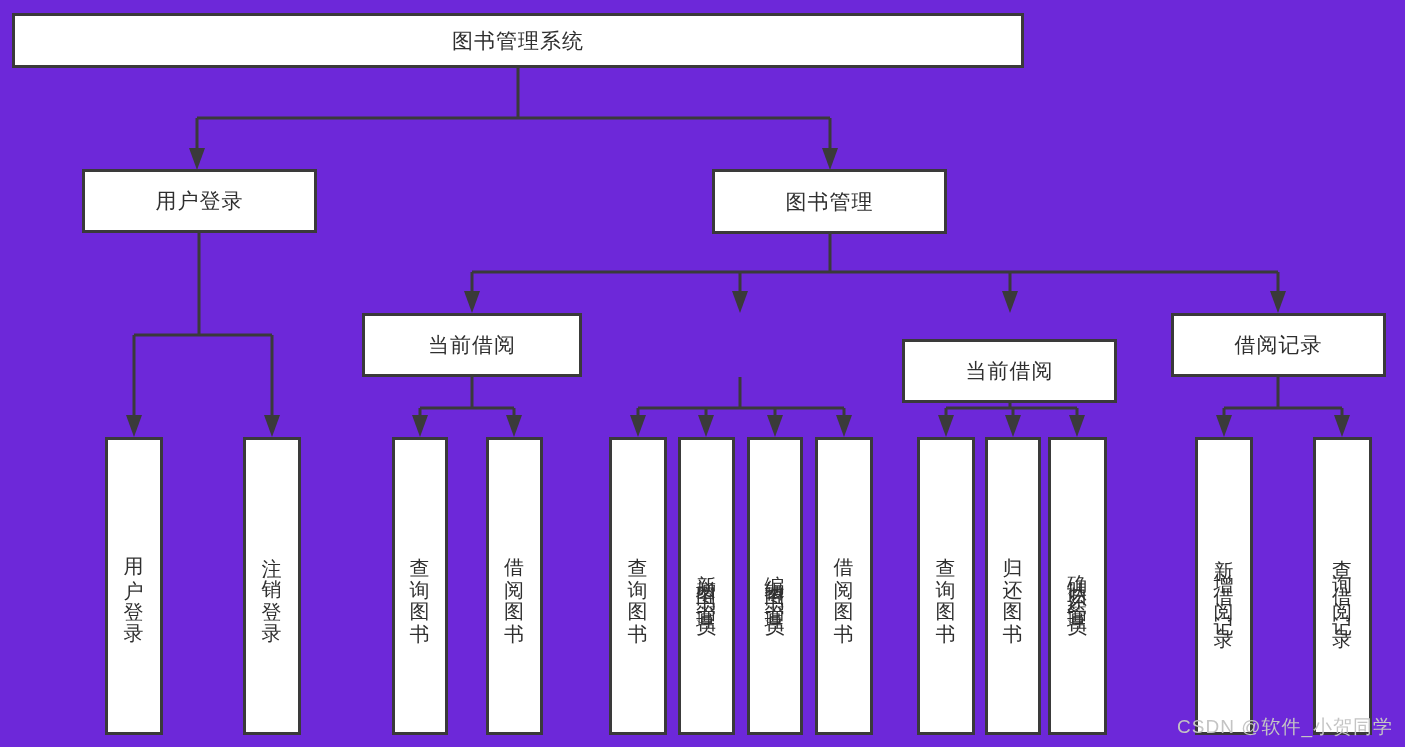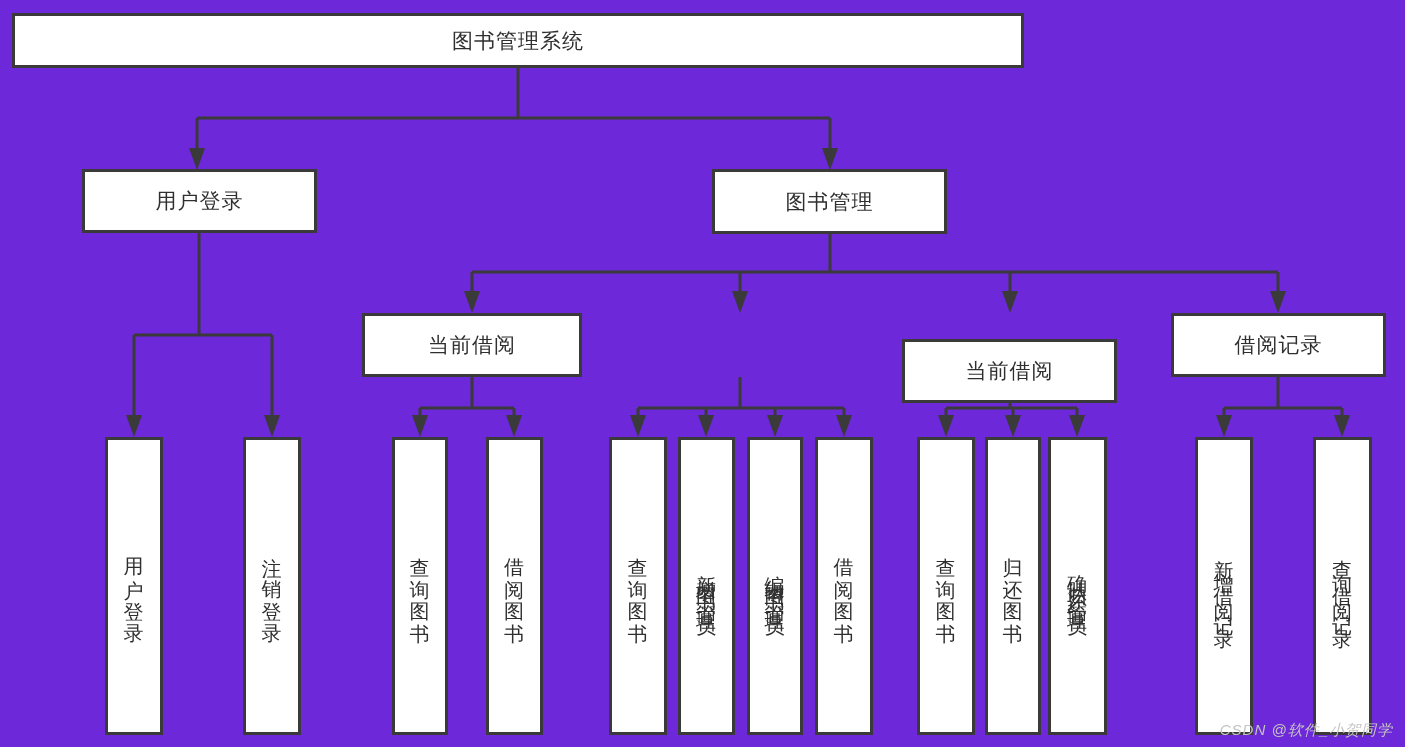--- a/index.html
+++ b/index.html
@@ -39,21 +39,21 @@
   #l6  { left: 678px; width: 57px; }
   #l7  { left: 747px; width: 56px; }
   #l8  { left: 815px; }
   #l9  { left: 917px; }
   #l10 { left: 985px; width: 56px; }
   #l11 { left: 1048px; width: 59px; }
   #l12 { left: 1195px; }
   #l13 { left: 1313px; width: 59px; }
 
   .watermark { position: absolute; right: 12px; bottom: 7px;
-               font-size: 15px; color: #c4c4c4; letter-spacing: 1px; font-style: italic; }
+               font-size: 19px; color: #c4c4c4; letter-spacing: 1px; }
 </style>
 </head>
 <body>
 
 <div class="canvas">
 
   <svg class="connectors" viewBox="0 0 1405 747" xmlns="http://www.w3.org/2000/svg">
 
     <path d="M518 67 V118 M197 118 H830 M197 118 V156 M830 118 V156" fill="none" stroke="#3a3a3a" stroke-width="3"></path>
     <polygon points="189,148 205,148 197,170" fill="#3a3a3a"></polygon>

